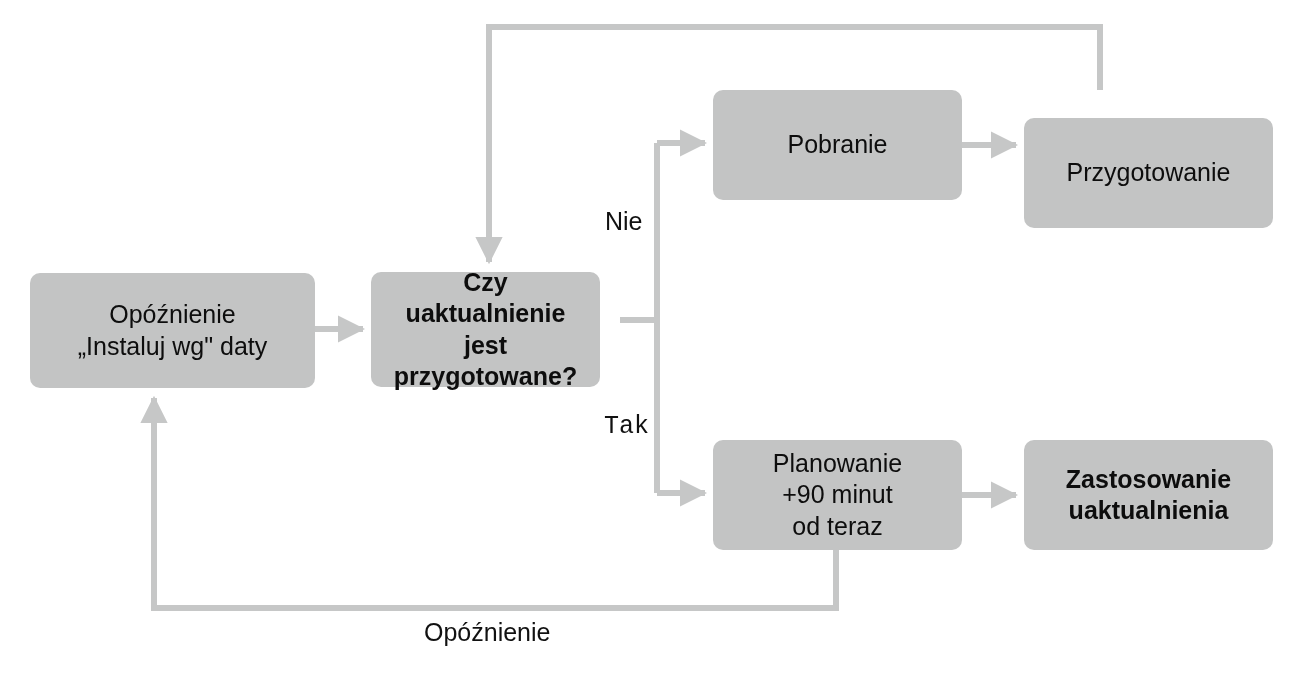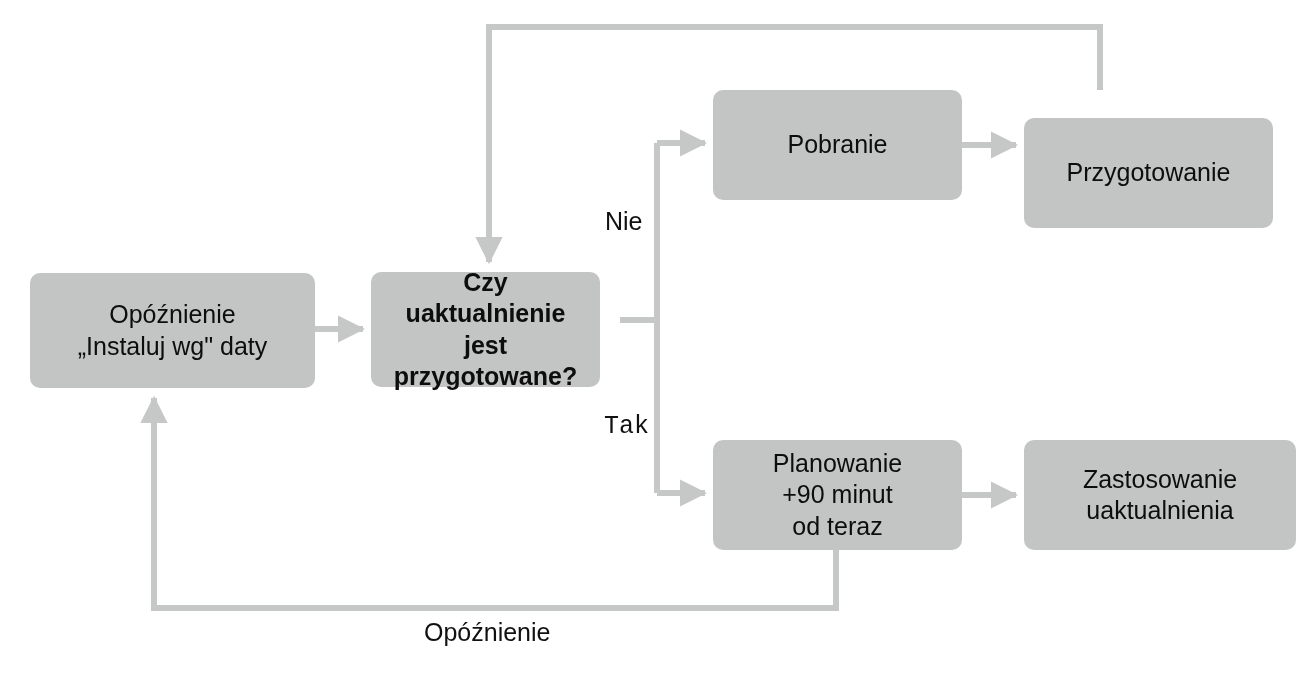--- a/index.html
+++ b/index.html
@@ -92,21 +92,21 @@
 przygotowane?</div>
 
   <div class="node" style="left:713px; top:90px; width:249px; height:110px;">Pobranie</div>
 
   <div class="node" style="left:1024px; top:90px; width:249px; height:110px;margin-top:28px;">Przygotowanie</div>
 
   <div class="node" style="left:713px; top:440px; width:249px; height:110px;">Planowanie
 +90 minut
 od teraz</div>
 
-  <div class="node" style="left:1024px; top:440px; width:272px; height:110px;">Zastosowanie
+  <div class="node" style="left:1024px; top:440px; width:249px; height:110px;font-weight:bold;">Zastosowanie
 uaktualnienia</div>
 
   <div class="edge-label" style="left:605px; top:209px;">Nie</div>
 
   <div class="edge-label" style="left:604px; top:414px;font-family:Liberation Mono, monospace;">Tak</div>
 
   <div class="edge-label" style="left:424px; top:620px;">Opóźnienie</div>
 
 </div>
 

